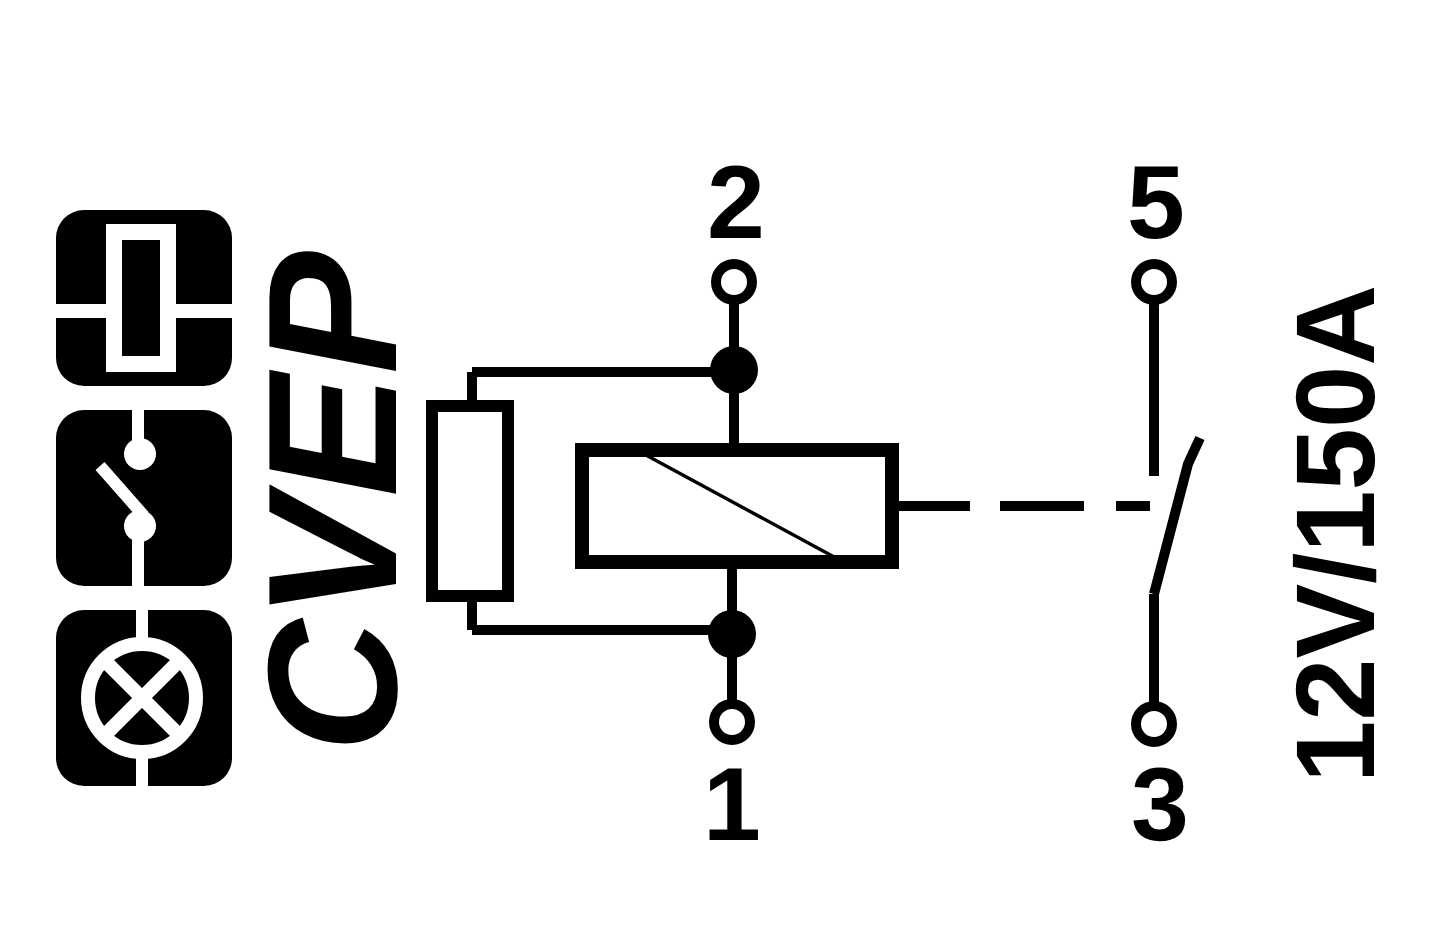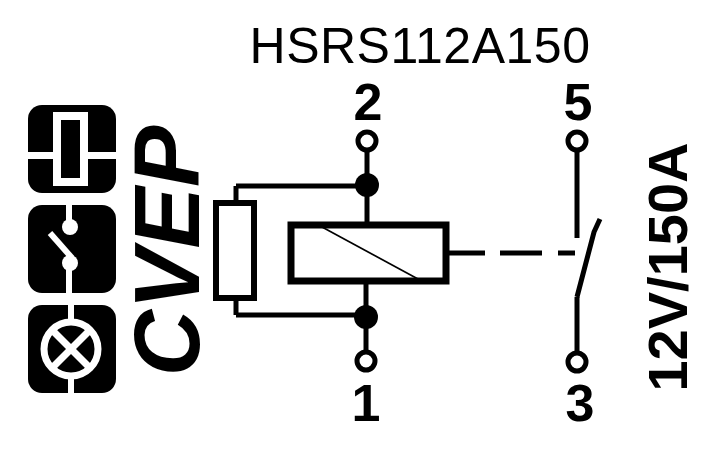--- a/index.html
+++ b/index.html
@@ -71,21 +71,20 @@
     gap: 12px;
   }
   .icon { width: 88px; height: 88px; display: block; }
   .schematic { position: absolute; left: 0; top: 0; }
 </style>
 </head>
 <body>
 
 <div id="canvas">
 
-  <div class="title">HSRS112A150</div>
 
   <div class="icons">
     <svg class="icon" viewBox="0 0 88 88">
       <rect x="0" y="0" width="88" height="88" rx="14" fill="#000000"></rect>
       <rect x="0" y="47" width="88" height="7" fill="#ffffff"></rect>
       <rect x="25" y="7" width="35" height="74" fill="#ffffff"></rect>
       <rect x="33" y="15" width="19" height="58" fill="#000000"></rect>
     </svg>
     <svg class="icon" viewBox="0 0 88 88">
       <rect x="0" y="0" width="88" height="88" rx="14" fill="#000000"></rect>

